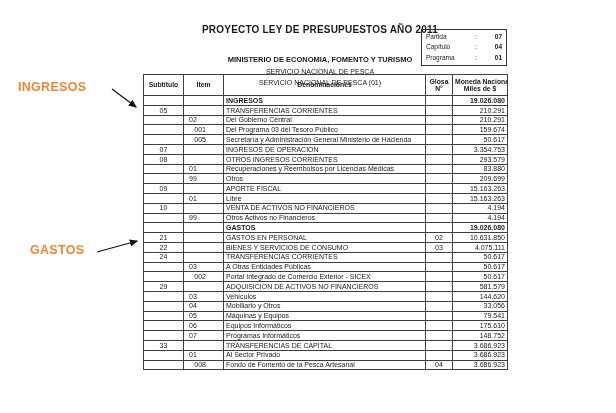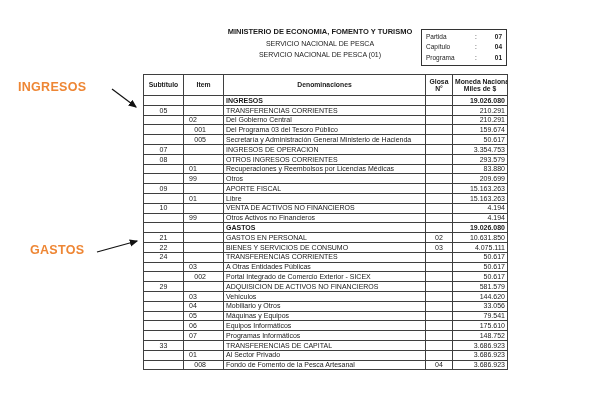--- a/index.html
+++ b/index.html
@@ -3,21 +3,21 @@
 <meta charset="utf-8">
 <style>
   html,body{margin:0;padding:0;}
   body{
     width:616px;height:413px;position:relative;background:#ffffff;
     font-family:"Liberation Sans", sans-serif;color:#1a1a1a;overflow:hidden;
   }
   
   .titles{position:absolute;left:140px;top:24px;width:360px;text-align:center;}
   .title-1{font-size:10px;font-weight:bold;letter-spacing:.2px;}
-  .title-2{font-size:7.5px;font-weight:bold;margin-top:3px;}
+  .title-2{font-size:7.5px;font-weight:bold;margin-top:20px;}
   .title-3{font-size:7px;margin-top:4px;}
   .title-4{font-size:7px;margin-top:4px;}
   
   .info-box{
     position:absolute;left:421px;top:29px;width:86px;height:37px;
     border:1.5px solid #333;box-sizing:border-box;
     display:flex;flex-direction:column;justify-content:space-around;
     padding:2px 4px;
   }
   .info-row{display:flex;align-items:center;font-size:6.5px;line-height:1;}
@@ -47,20 +47,21 @@
   .asig-code{padding-right:15px;}
   td.c-den{text-align:left;padding-left:3px;}
   td.c-glosa{text-align:center;}
   td.c-val{text-align:right;padding-right:3px;}
   tr.bold-row td{font-weight:bold;}
 </style>
 </head>
 <body>
 
 <div class="titles">
+  <div class="title-1">PROYECTO LEY DE PRESUPUESTOS AÑO 2011</div>
   <div class="title-2">MINISTERIO DE ECONOMIA, FOMENTO Y TURISMO</div>
   <div class="title-3">SERVICIO NACIONAL DE PESCA</div>
   <div class="title-4">SERVICIO NACIONAL DE PESCA (01)</div>
 </div>
 
 <div class="info-box">
   <div class="info-row">
     <span class="info-label">Partida</span>
     <span class="info-colon">:</span>
     <span class="info-value">07</span>

